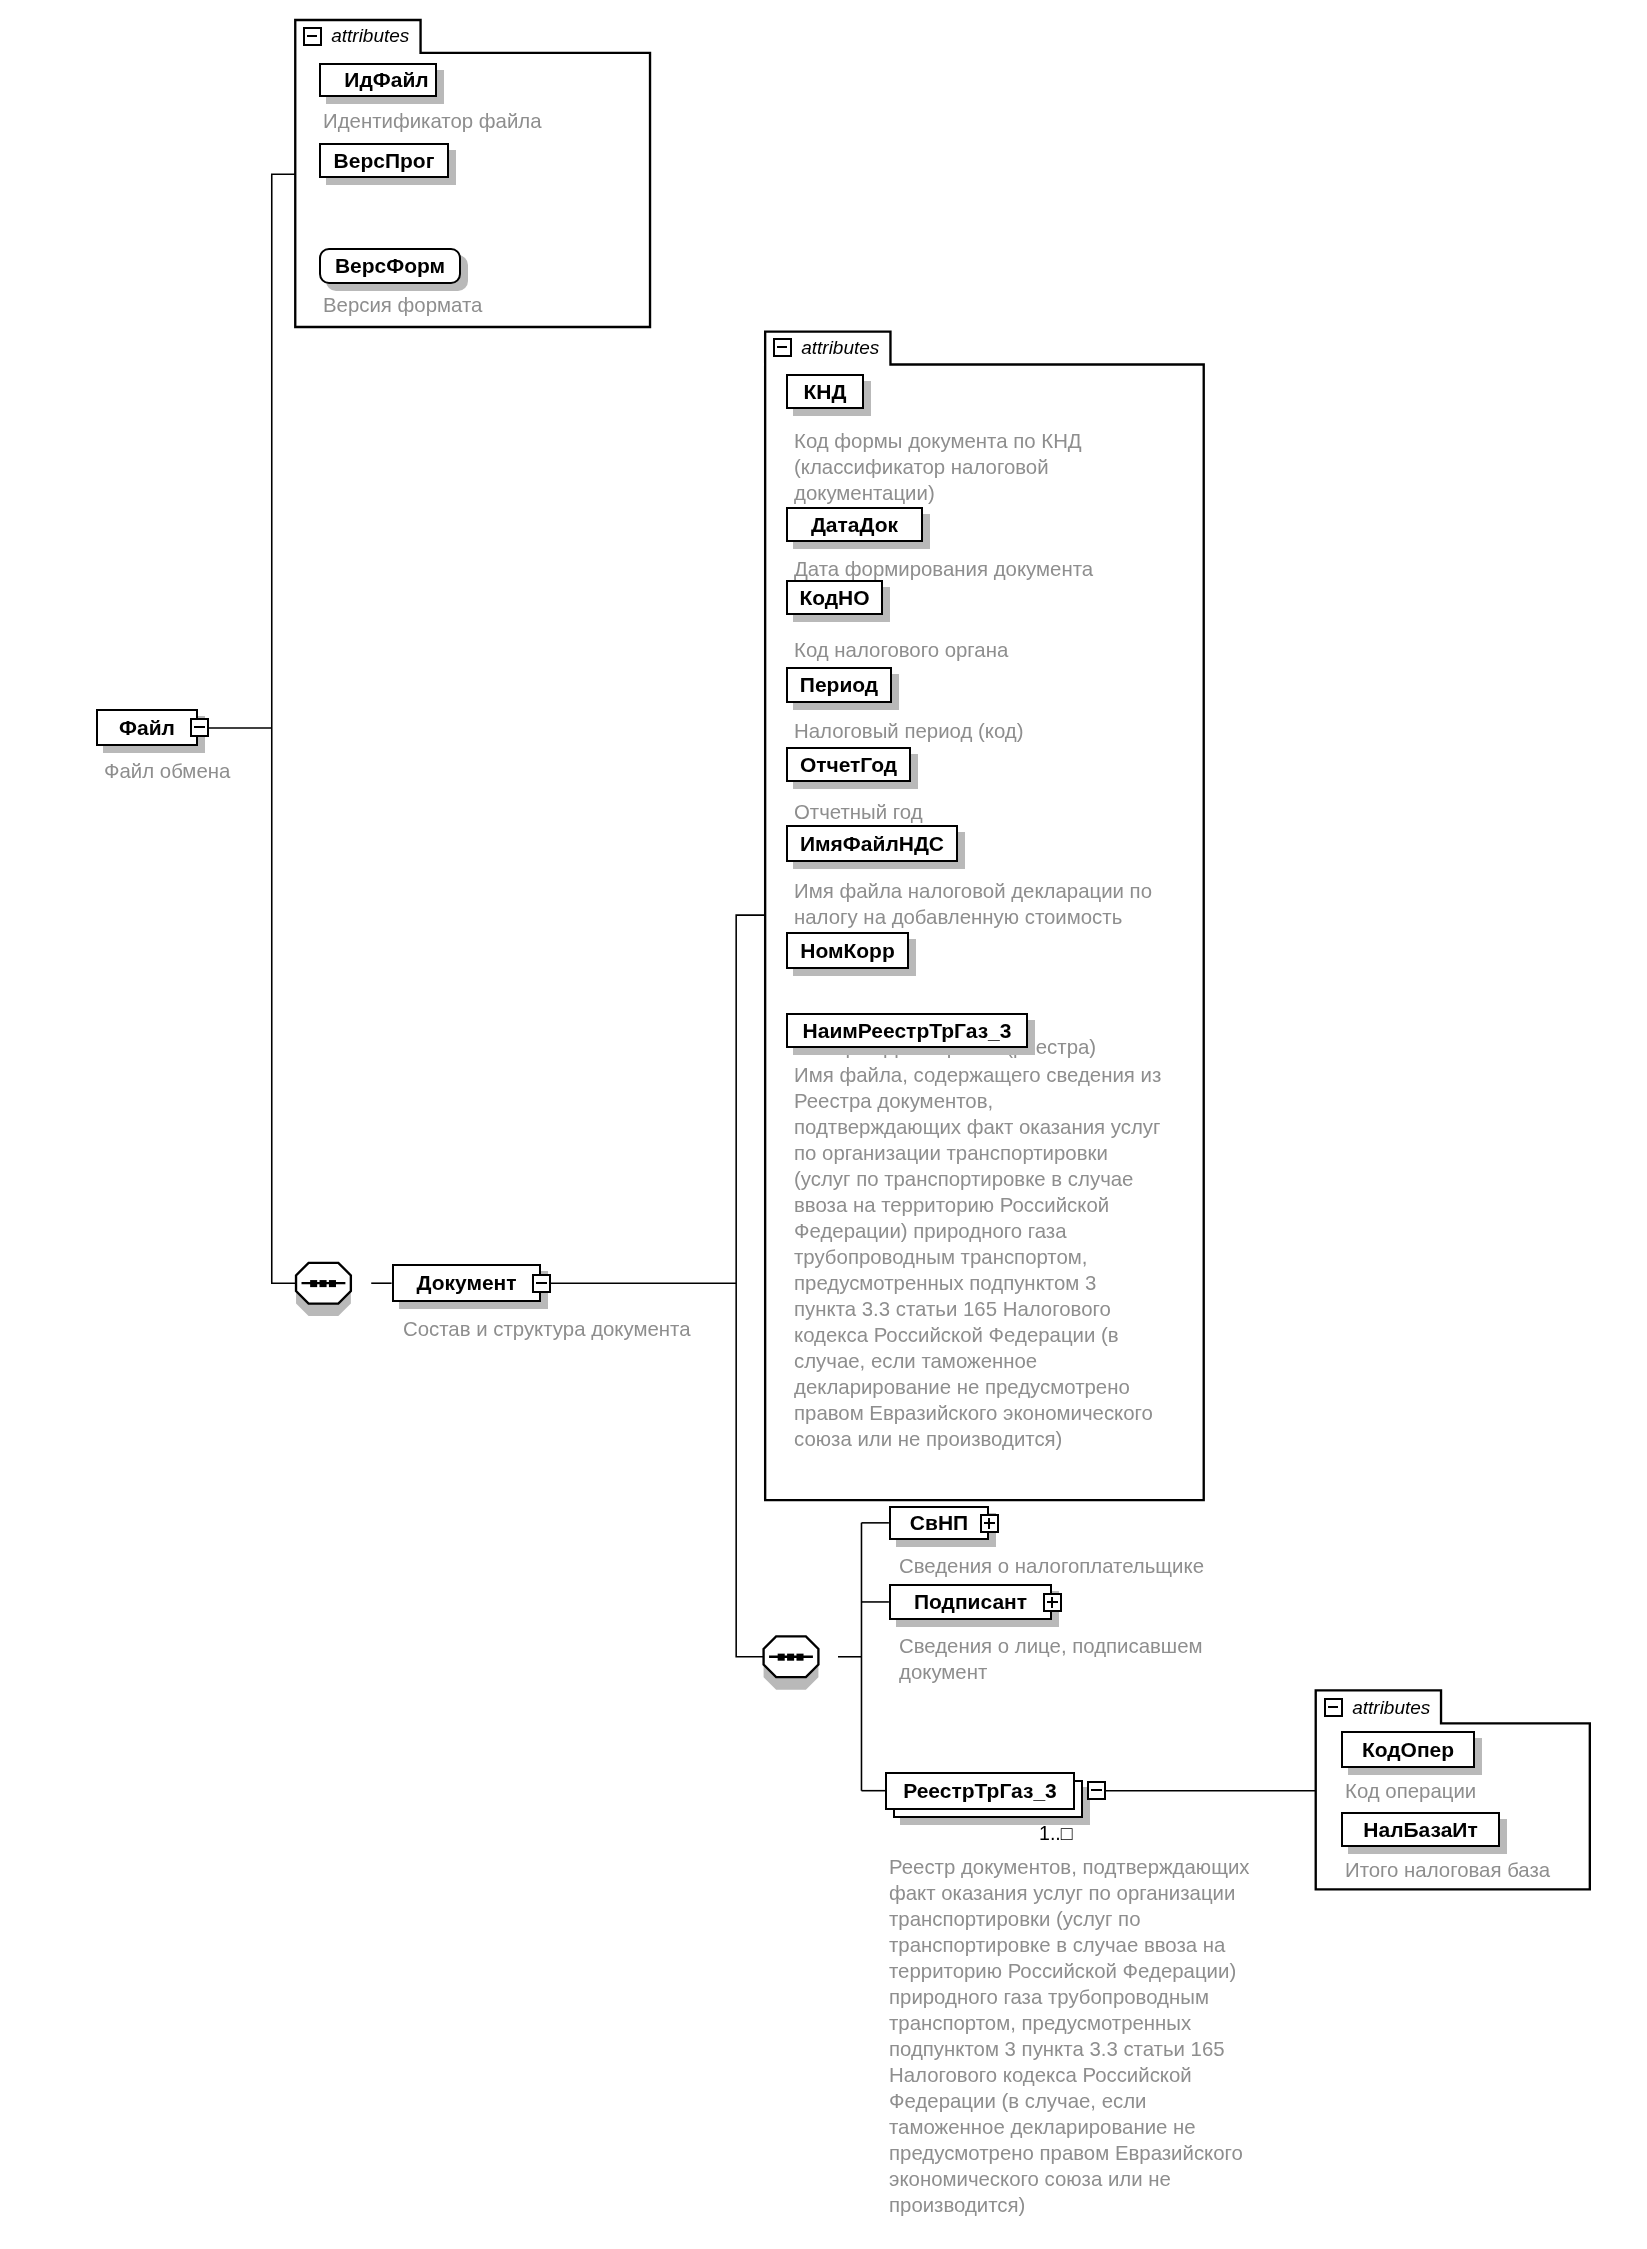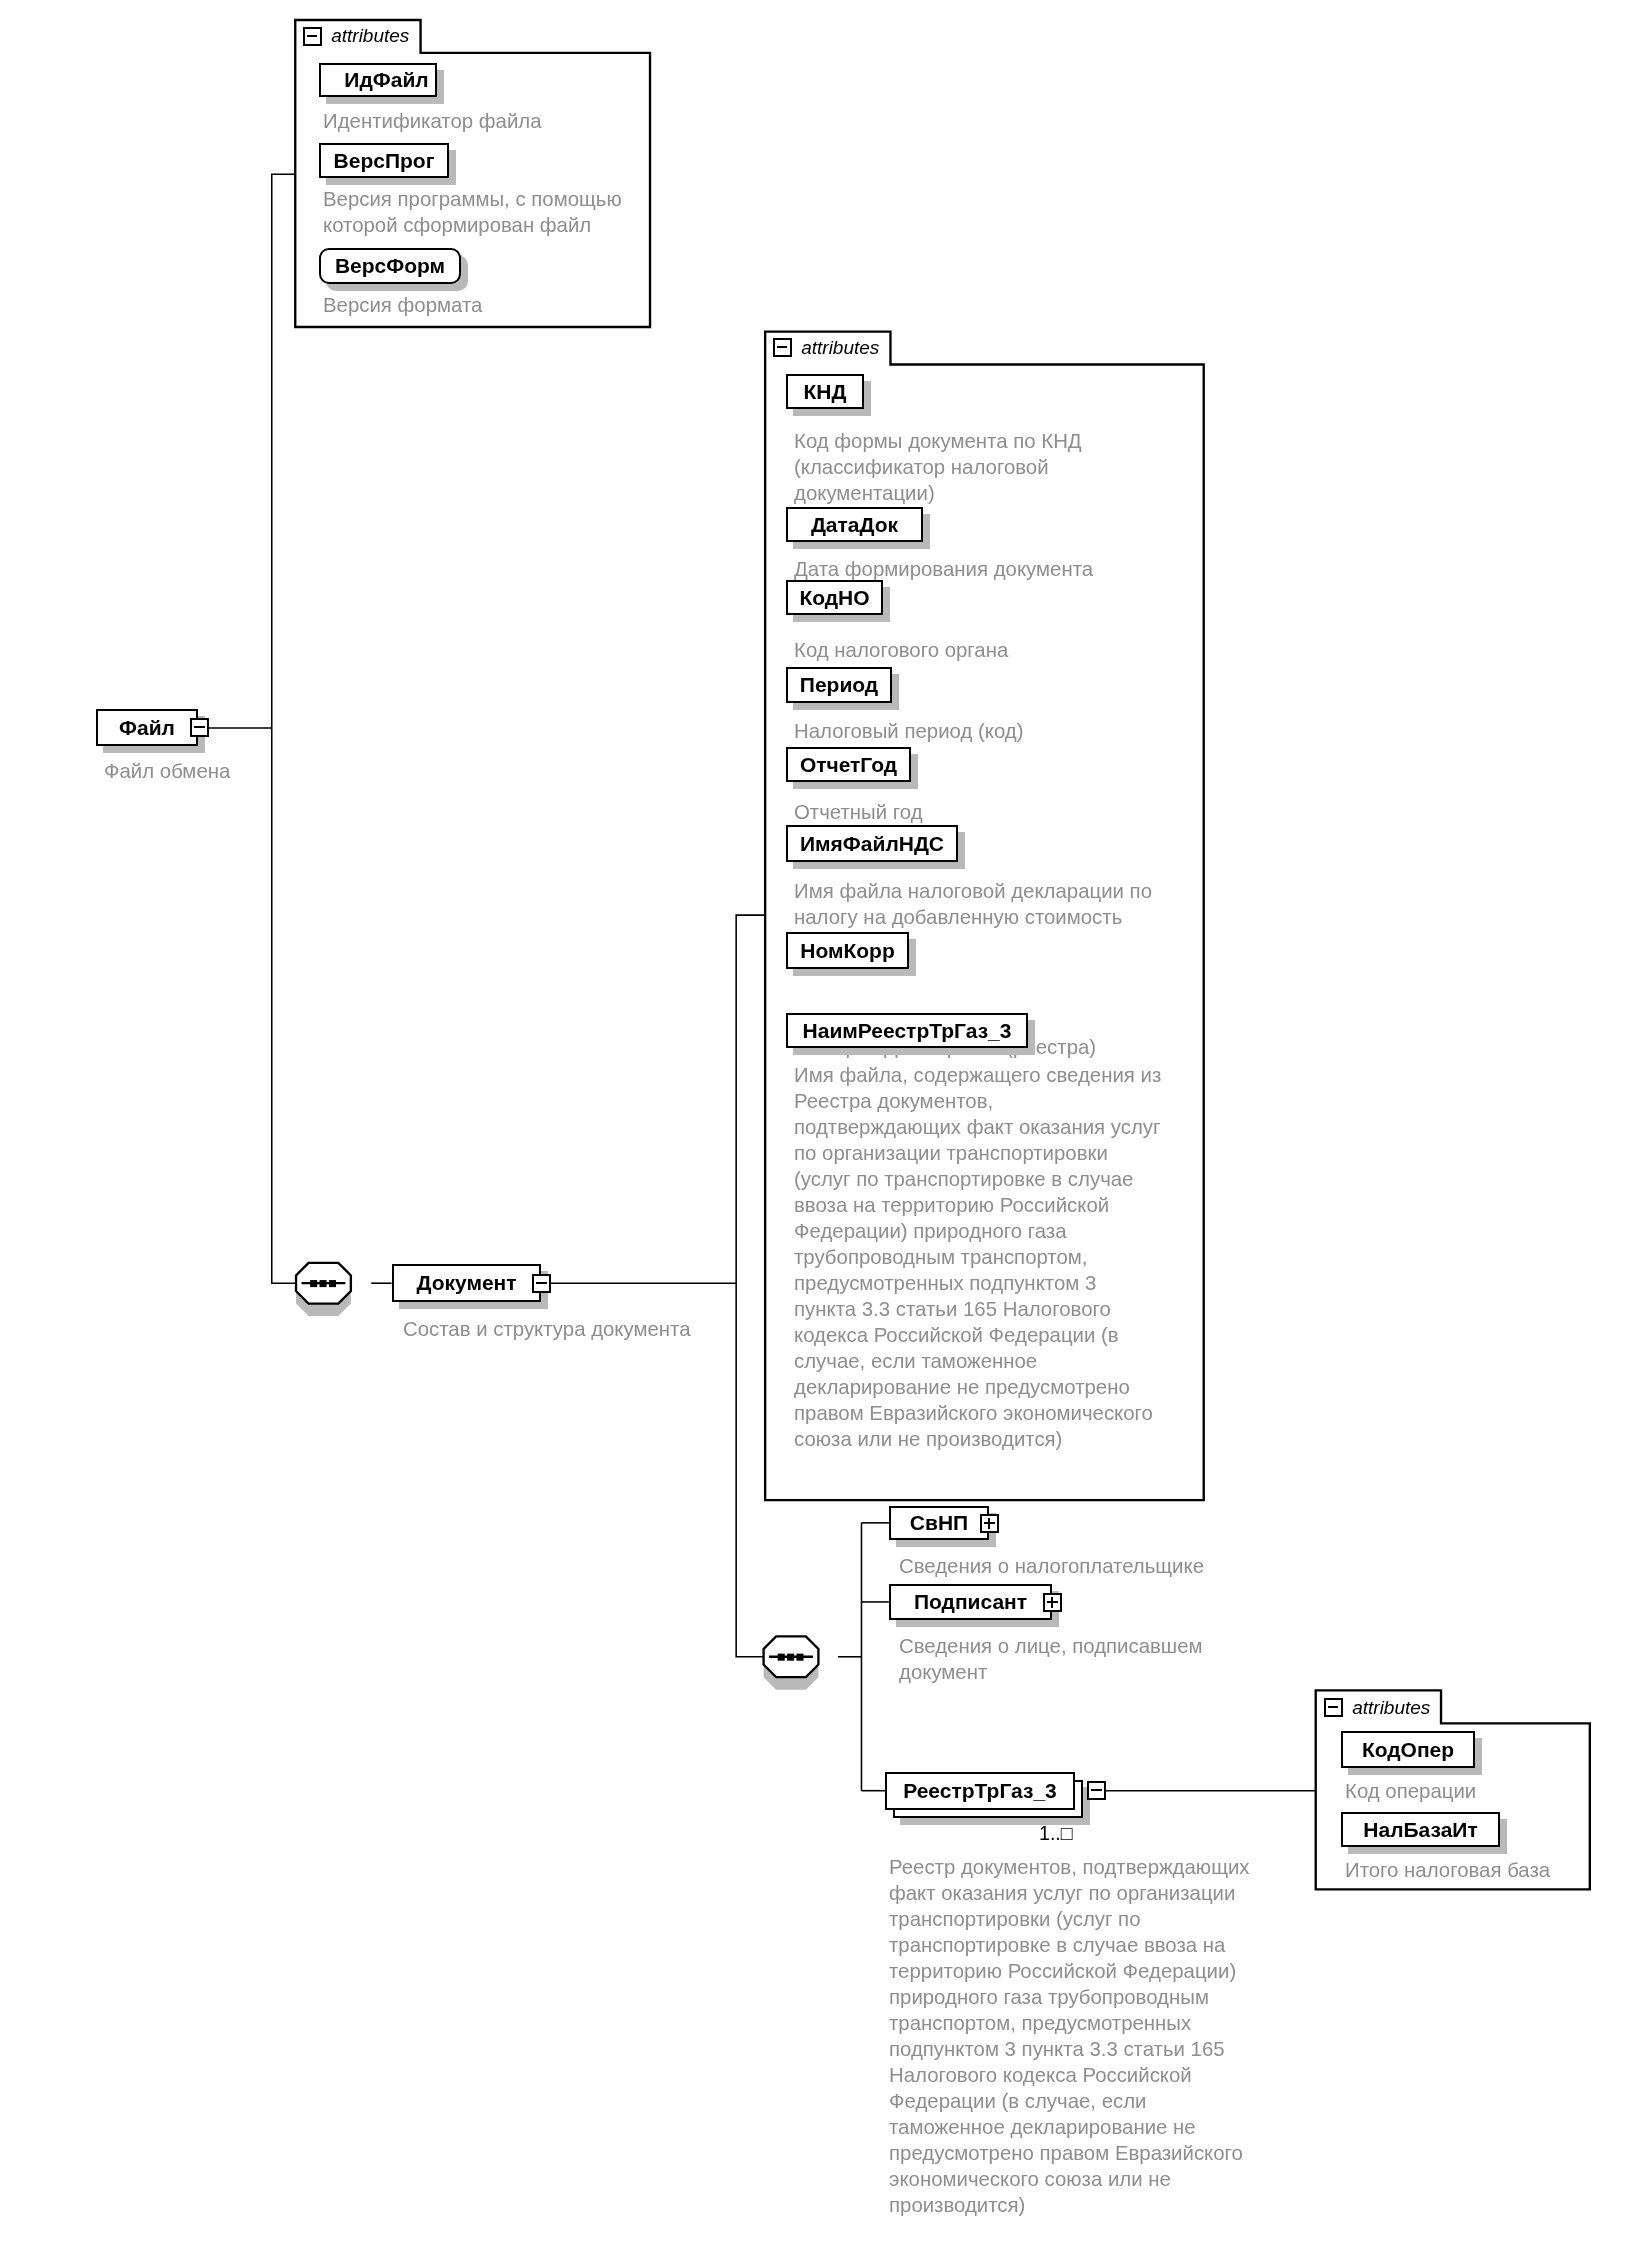--- a/index.html
+++ b/index.html
@@ -114,21 +114,20 @@
       </span>
     <span class="attr-word">attributes</span>
   </div>
   <div class="box" style="left:319px;top:63px;width:118px;height:34px;padding-left:17px;">
     <span>ИдФайл</span>
   </div>
   <div class="ann" style="left:323px;top:108px;width:329px;">Идентификатор файла</div>
   <div class="box" style="left:319px;top:143px;width:130px;height:35px;">
     <span>ВерсПрог</span>
   </div>
-  <div class="ann" style="left:323px;top:186px;width:329px;">Версия программы, с помощью которой сформирован файл</div>
   <div class="box" style="left:319px;top:248px;width:142px;height:36px;border-radius:10px;">
     <span>ВерсФорм</span>
   </div>
   <div class="ann" style="left:323px;top:292px;width:329px;">Версия формата</div>
 
   <div class="box" style="left:392px;top:1264px;width:149px;height:38px;">
     <span>Документ</span>
   </div>
   <div class="expander" style="left:532px;top:1274px;">
       <span class="h"></span>

